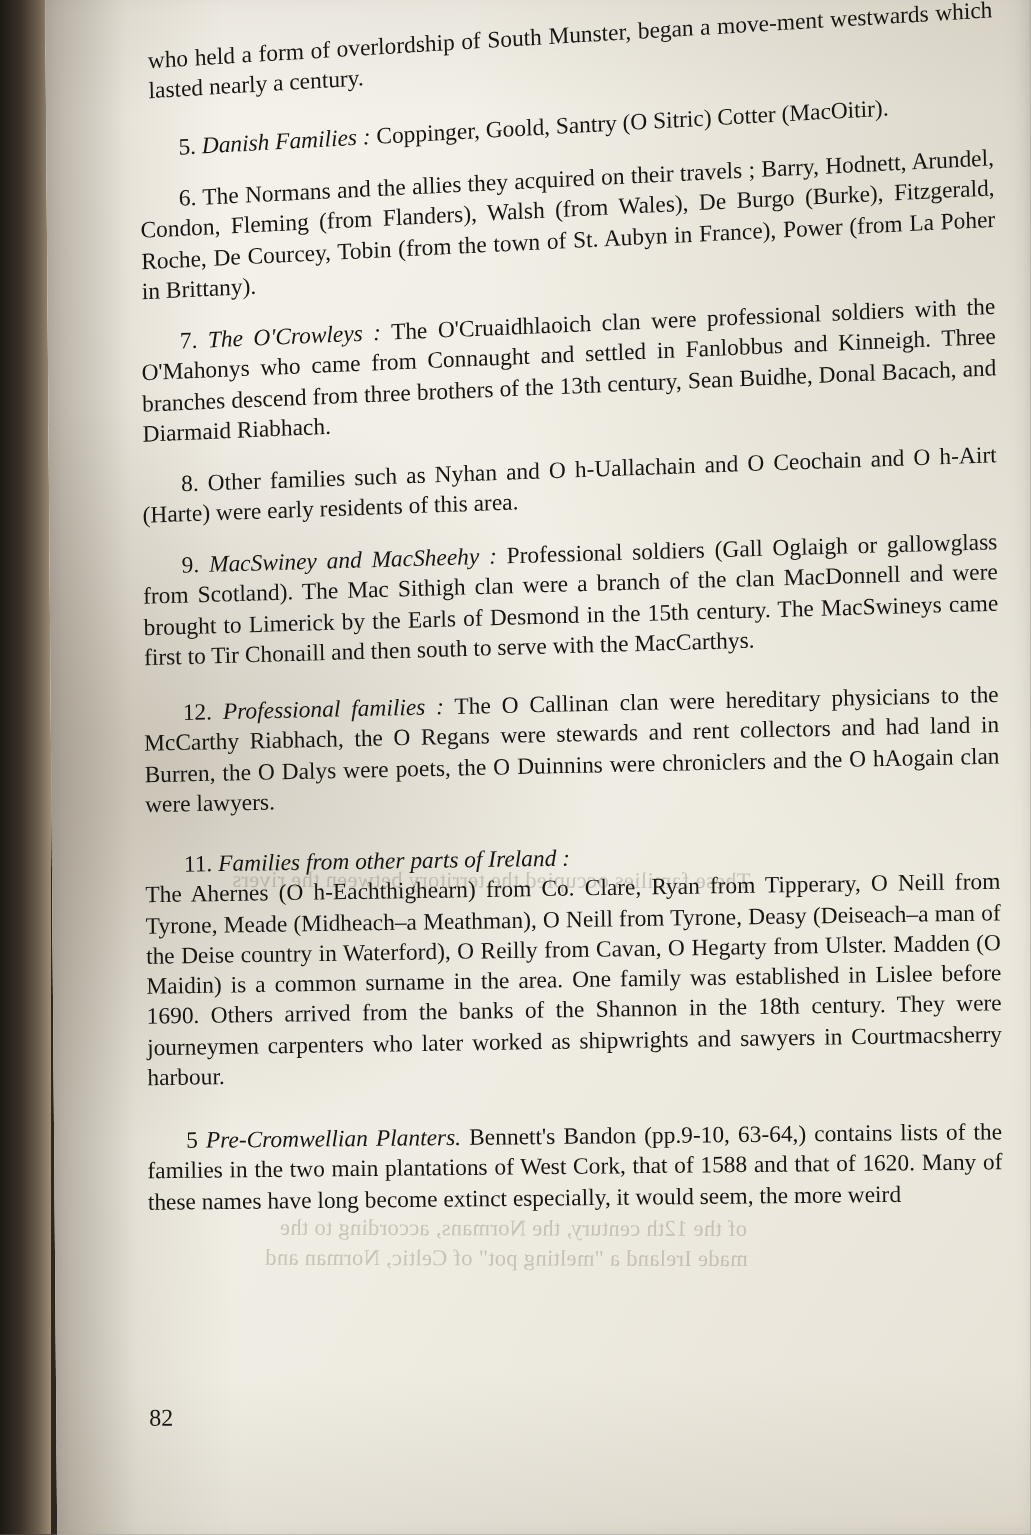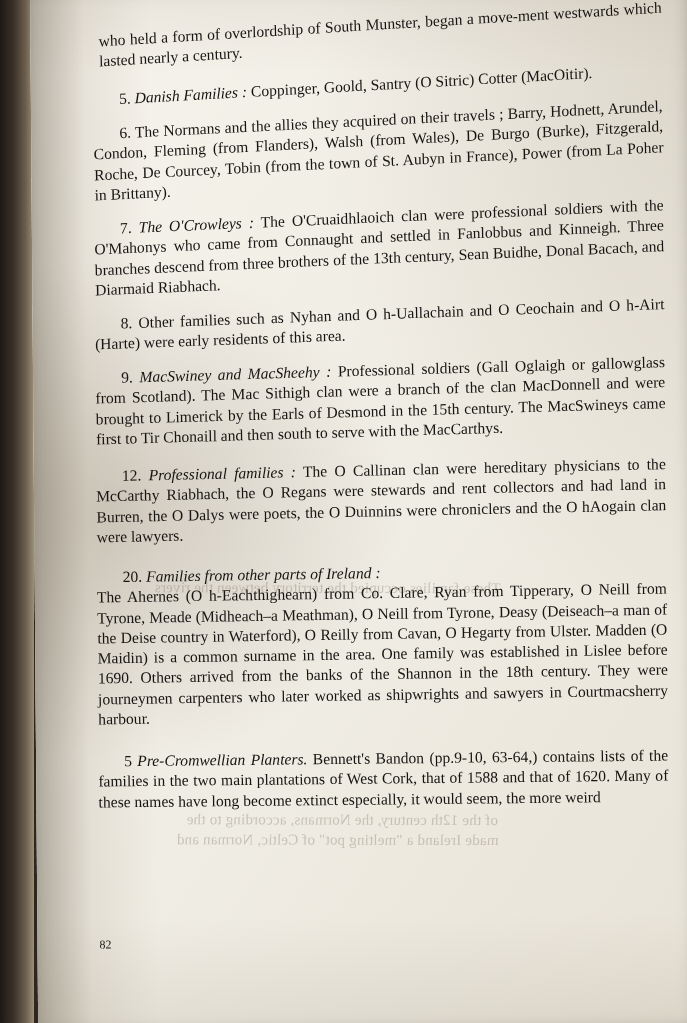--- a/index.html
+++ b/index.html
@@ -123,21 +123,21 @@
     white-space: nowrap;
     pointer-events: none;
     letter-spacing: 0.2px;
   }
 
   #folio {
     position: absolute;
     left: 62px;
     top: 952px;
     font-family: "Liberation Serif", serif;
-    font-size: 12px;
+    font-size: 16px;
     color: #1a1714;
   }
 </style>
 </head>
 <body>
 
 <div id="page-photo">
 
   <div id="gutter"></div>
 
@@ -185,21 +185,21 @@
         <span>Professional soldiers (Gall Oglaigh or gallowglass from Scotland). The Mac Sithigh clan were a branch of the clan MacDonnell and were brought to Limerick by the Earls of Desmond in the 15th century. The MacSwineys came first to Tir Chonaill and then south to serve with the MacCarthys.</span>
       </div>
 
       <div class="para skew-block indent" id="blk7" style="margin-top:16px;">
         <span class="num">12.</span>
         <span class="ital">Professional families :</span>
         <span>The O Callinan clan were hereditary physicians to the McCarthy Riabhach, the O Regans were stewards and rent collectors and had land in Burren, the O Dalys were poets, the O Duinnins were chroniclers and the O hAogain clan were lawyers.</span>
       </div>
 
       <div class="para skew-block indent" id="blk8" style="margin-top:20px;">
-        <span class="num">20.</span>
+        <span class="num">11.</span>
         <span class="ital">Families from other parts of Ireland :</span>
         <br>
         <span>The Ahernes (O h-Eachthighearn) from Co. Clare, Ryan from Tipperary, O Neill from Tyrone, Meade (Midheach–a Meathman), O Neill from Tyrone, Deasy (Deiseach–a man of the Deise country in Waterford), O Reilly from Cavan, O Hegarty from Ulster. Madden (O Maidin) is a common surname in the area. One family was established in Lislee before 1690. Others arrived from the banks of the Shannon in the 18th century. They were journeymen carpenters who later worked as shipwrights and sawyers in Courtmacsherry harbour.</span>
       </div>
 
       <div class="para skew-block indent" id="blk9" style="margin-top:22px;">
         <span class="num">5</span>
         <span class="ital">Pre-Cromwellian Planters.</span>
         <span>Bennett's Bandon (pp.9-10, 63-64,) contains lists of the families in the two main plantations of West Cork, that of 1588 and that of 1620. Many of these names have long become extinct especially, it would seem, the more weird</span>
       </div>

